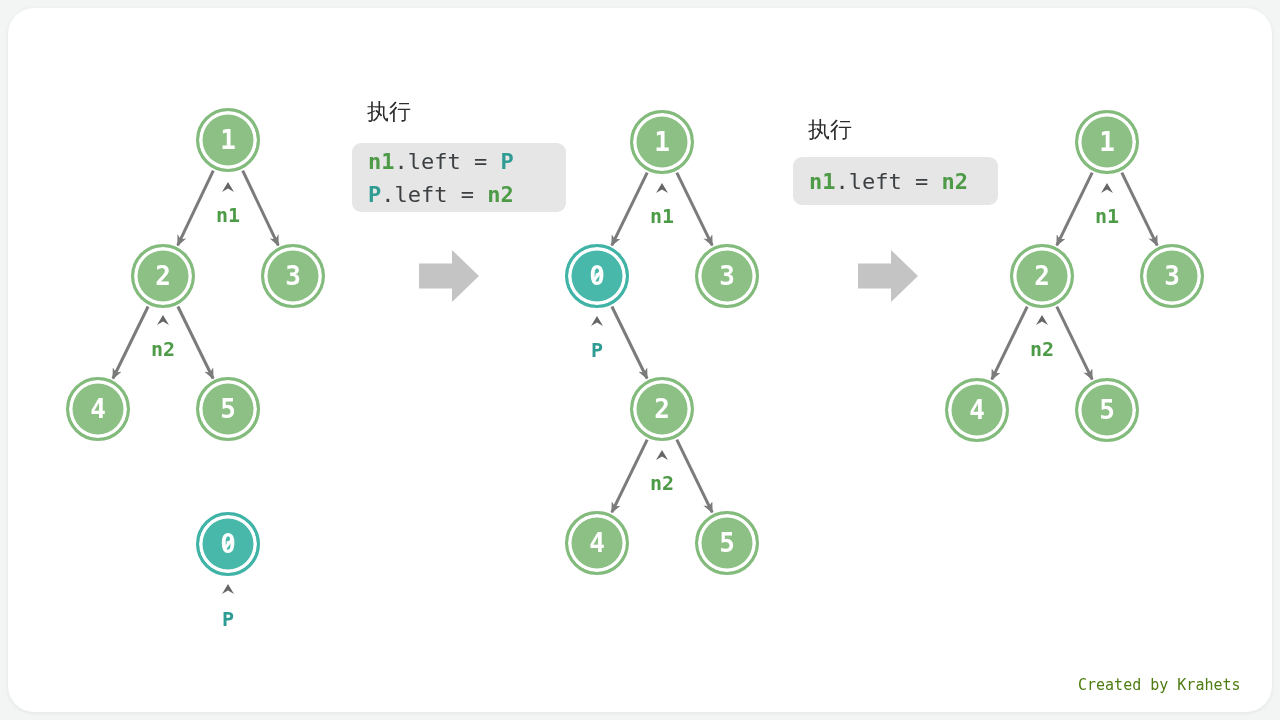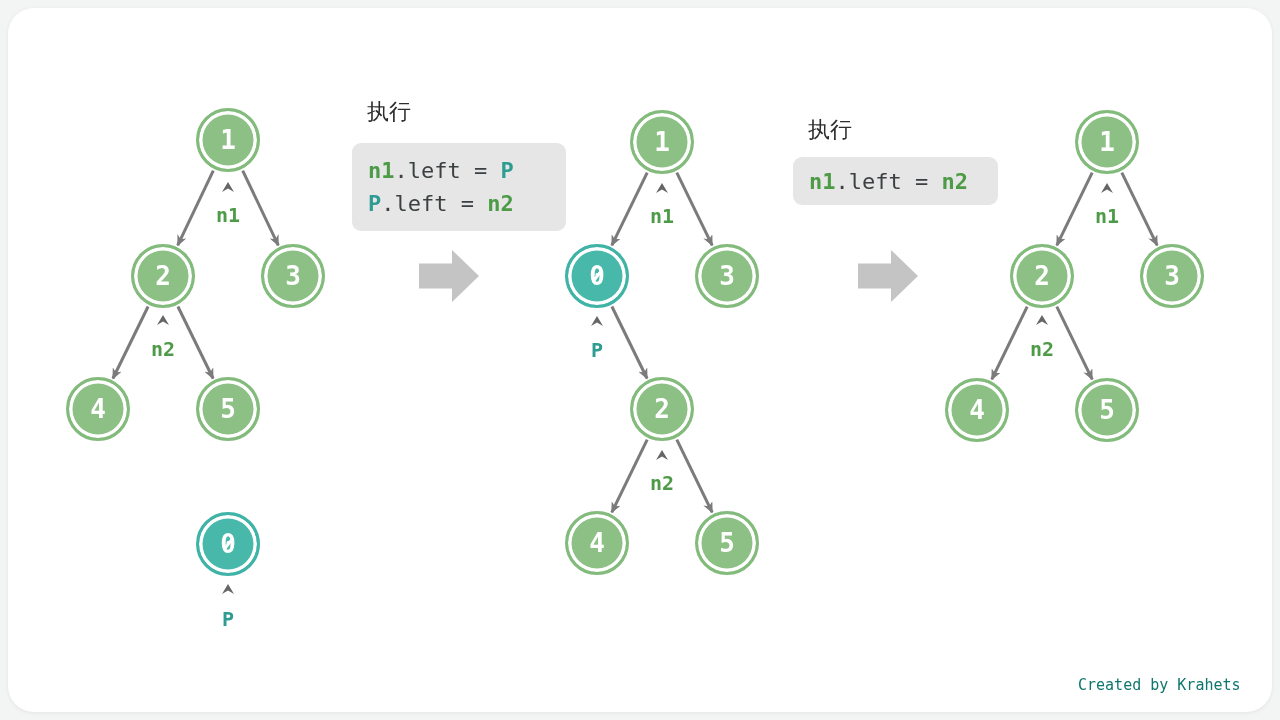--- a/index.html
+++ b/index.html
@@ -27,21 +27,21 @@
   .step-title{position:absolute;font-size:22px;color:#2d2d2d;line-height:1.2;}
   .code-box{position:absolute;background:#e6e6e6;border-radius:9px;box-sizing:border-box;
         display:flex;flex-direction:column;justify-content:center;padding:0 16px;}
   .code-line{font:400 22px "DejaVu Sans Mono",monospace;color:#3c4043;
         line-height:33px;white-space:pre;}
   .code-line .green{color:#4e9b47;font-weight:700;}
   .code-line .teal{color:#2e9c92;font-weight:700;}
   .code-line .dark{color:#3c4043;font-weight:400;}
 
   .watermark{position:absolute;left:1078px;top:676px;
-        font:400 15px "DejaVu Sans Mono",monospace;color:#0f766e;}
+        font:400 15px "DejaVu Sans Mono",monospace;color:#4d7c0f;}
 </style>
 </head>
 <body>
 
 <div class="page">
   <div class="card"></div>
 
   <svg class="layer" id="diagram-svg" width="1280" height="720" viewBox="0 0 1280 720" xmlns="http://www.w3.org/2000/svg">
     <defs>
       <marker id="arrowhead" markerUnits="userSpaceOnUse" markerWidth="12" markerHeight="10" refX="10" refY="5" orient="auto">
@@ -137,21 +137,21 @@
         </div>
         <div class="node green" style="left: 1075px; top: 378px;">
           <span class="value">5</span>
         </div>
         <div class="pointer-label green" style="left: 1107px; top: 216px;">n1</div>
         <div class="pointer-label green" style="left: 1042px; top: 349px;">n2</div>
       </div>
     </div>
   <div class="layer" id="steps-layer">
       <div class="step-title" style="left: 367px; top: 99px;">执行</div>
-      <div class="code-box" style="left: 352px; top: 143px; width: 214px; height: 88px;">
+      <div class="code-box" style="left: 352px; top: 143px; width: 214px; height: 69px;">
         <div class="code-line"><span class="green">n1</span><span class="dark">.left = </span><span class="teal">P</span></div>
         <div class="code-line"><span class="teal">P</span><span class="dark">.left = </span><span class="green">n2</span></div>
       </div>
       <div class="step-title" style="left: 808px; top: 117px;">执行</div>
       <div class="code-box" style="left: 793px; top: 157px; width: 205px; height: 48px;">
         <div class="code-line"><span class="green">n1</span><span class="dark">.left = </span><span class="green">n2</span></div>
       </div>
     </div>
 
   <div class="watermark">Created by Krahets</div>

